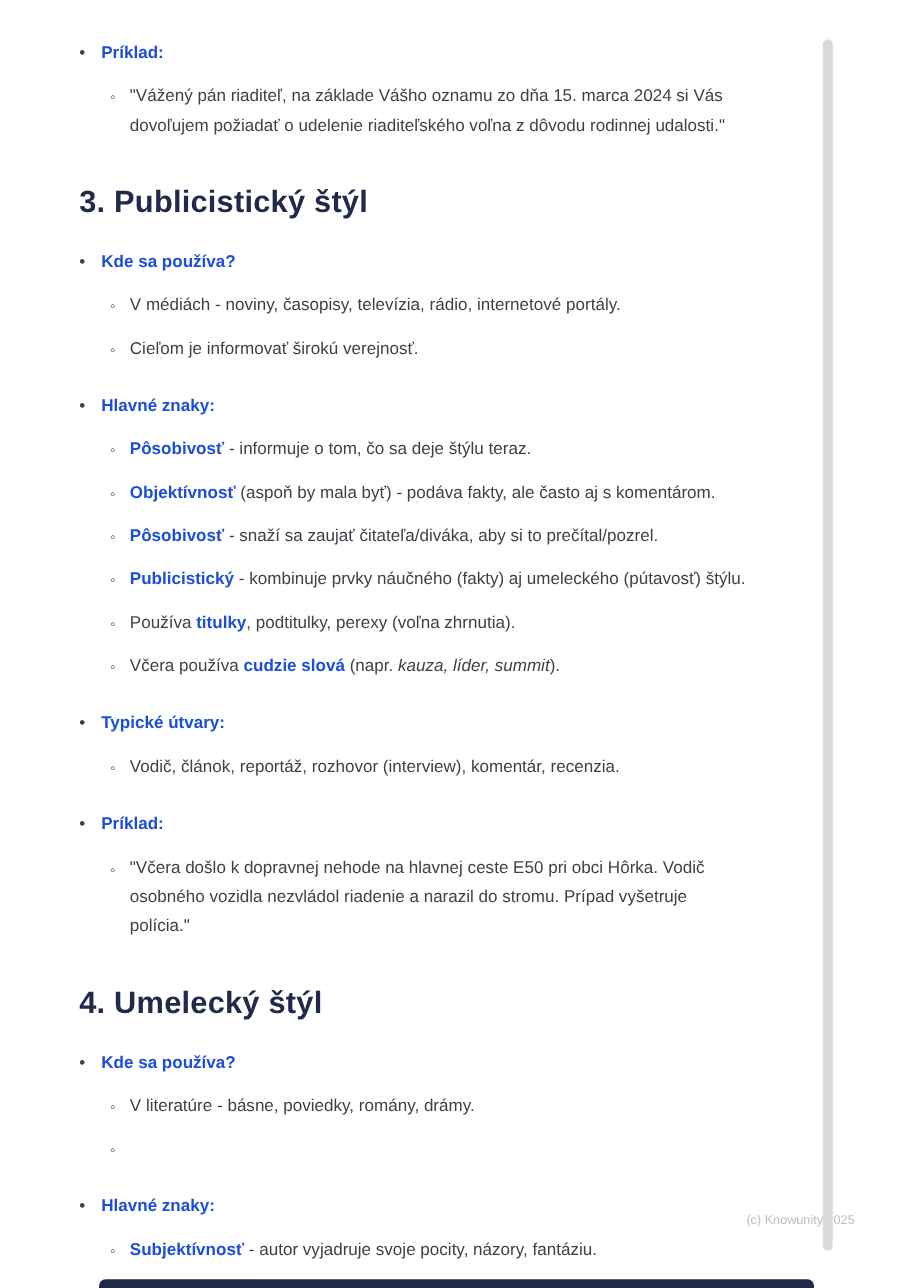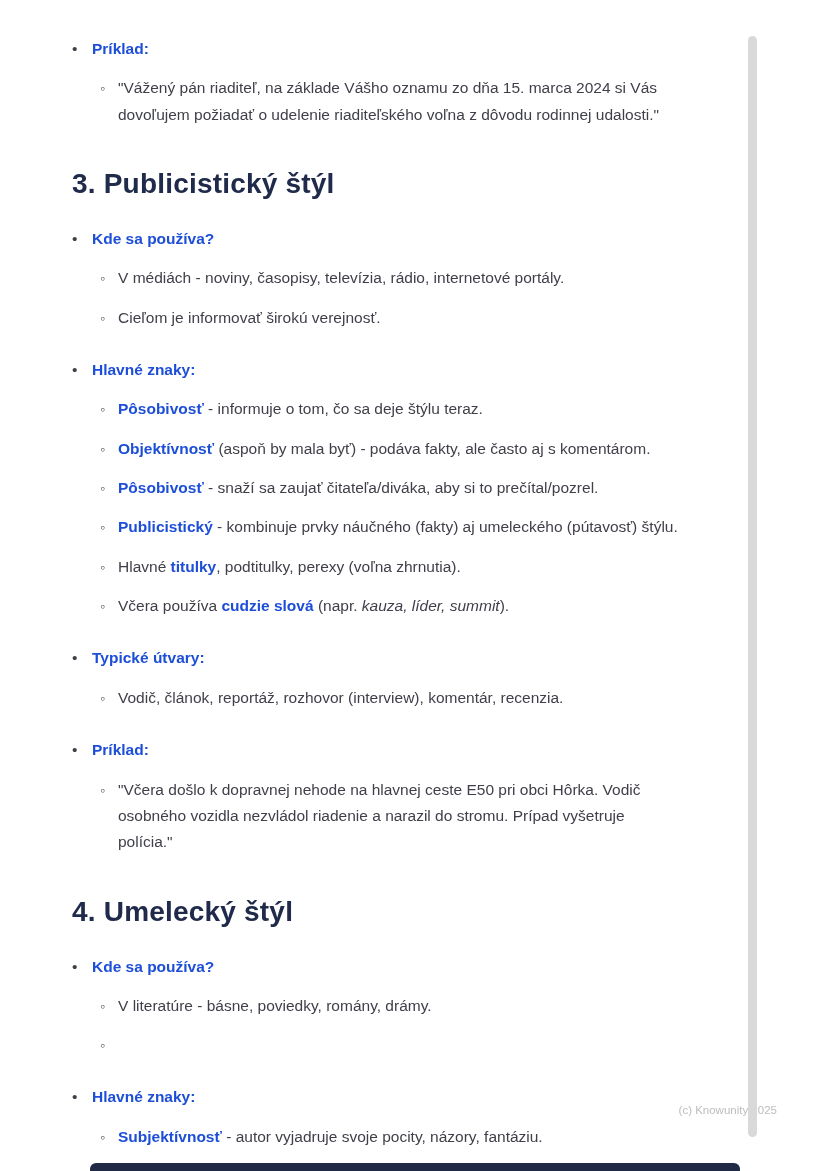--- a/index.html
+++ b/index.html
@@ -116,21 +116,21 @@
       <div class="li2">
         <span class="marker">◦</span>
         <div class="txt"><strong>Pôsobivosť</strong><span> - snaží sa zaujať čitateľa/diváka, aby si to prečítal/pozrel.</span></div>
       </div>
       <div class="li2">
         <span class="marker">◦</span>
         <div class="txt"><strong>Publicistický</strong><span> - kombinuje prvky náučného (fakty) aj umeleckého (pútavosť) štýlu.</span></div>
       </div>
       <div class="li2">
         <span class="marker">◦</span>
-        <div class="txt"><span>Hlavné </span><strong>titulky</strong><span>, podtitulky, perexy (voľna zhrnutia).</span></div>
+        <div class="txt"><span>Používa </span><strong>titulky</strong><span>, podtitulky, perexy (voľna zhrnutia).</span></div>
       </div>
       <div class="li2">
         <span class="marker">◦</span>
         <div class="txt"><span>Včera používa </span><strong>cudzie slová</strong><span> (napr. </span><em>kauza, líder, summit</em><span>).</span></div>
       </div>
       <div class="li1">
         <span class="marker">•</span>
         <div class="txt"><strong>Typické útvary:</strong></div>
       </div>
       <div class="li2">

